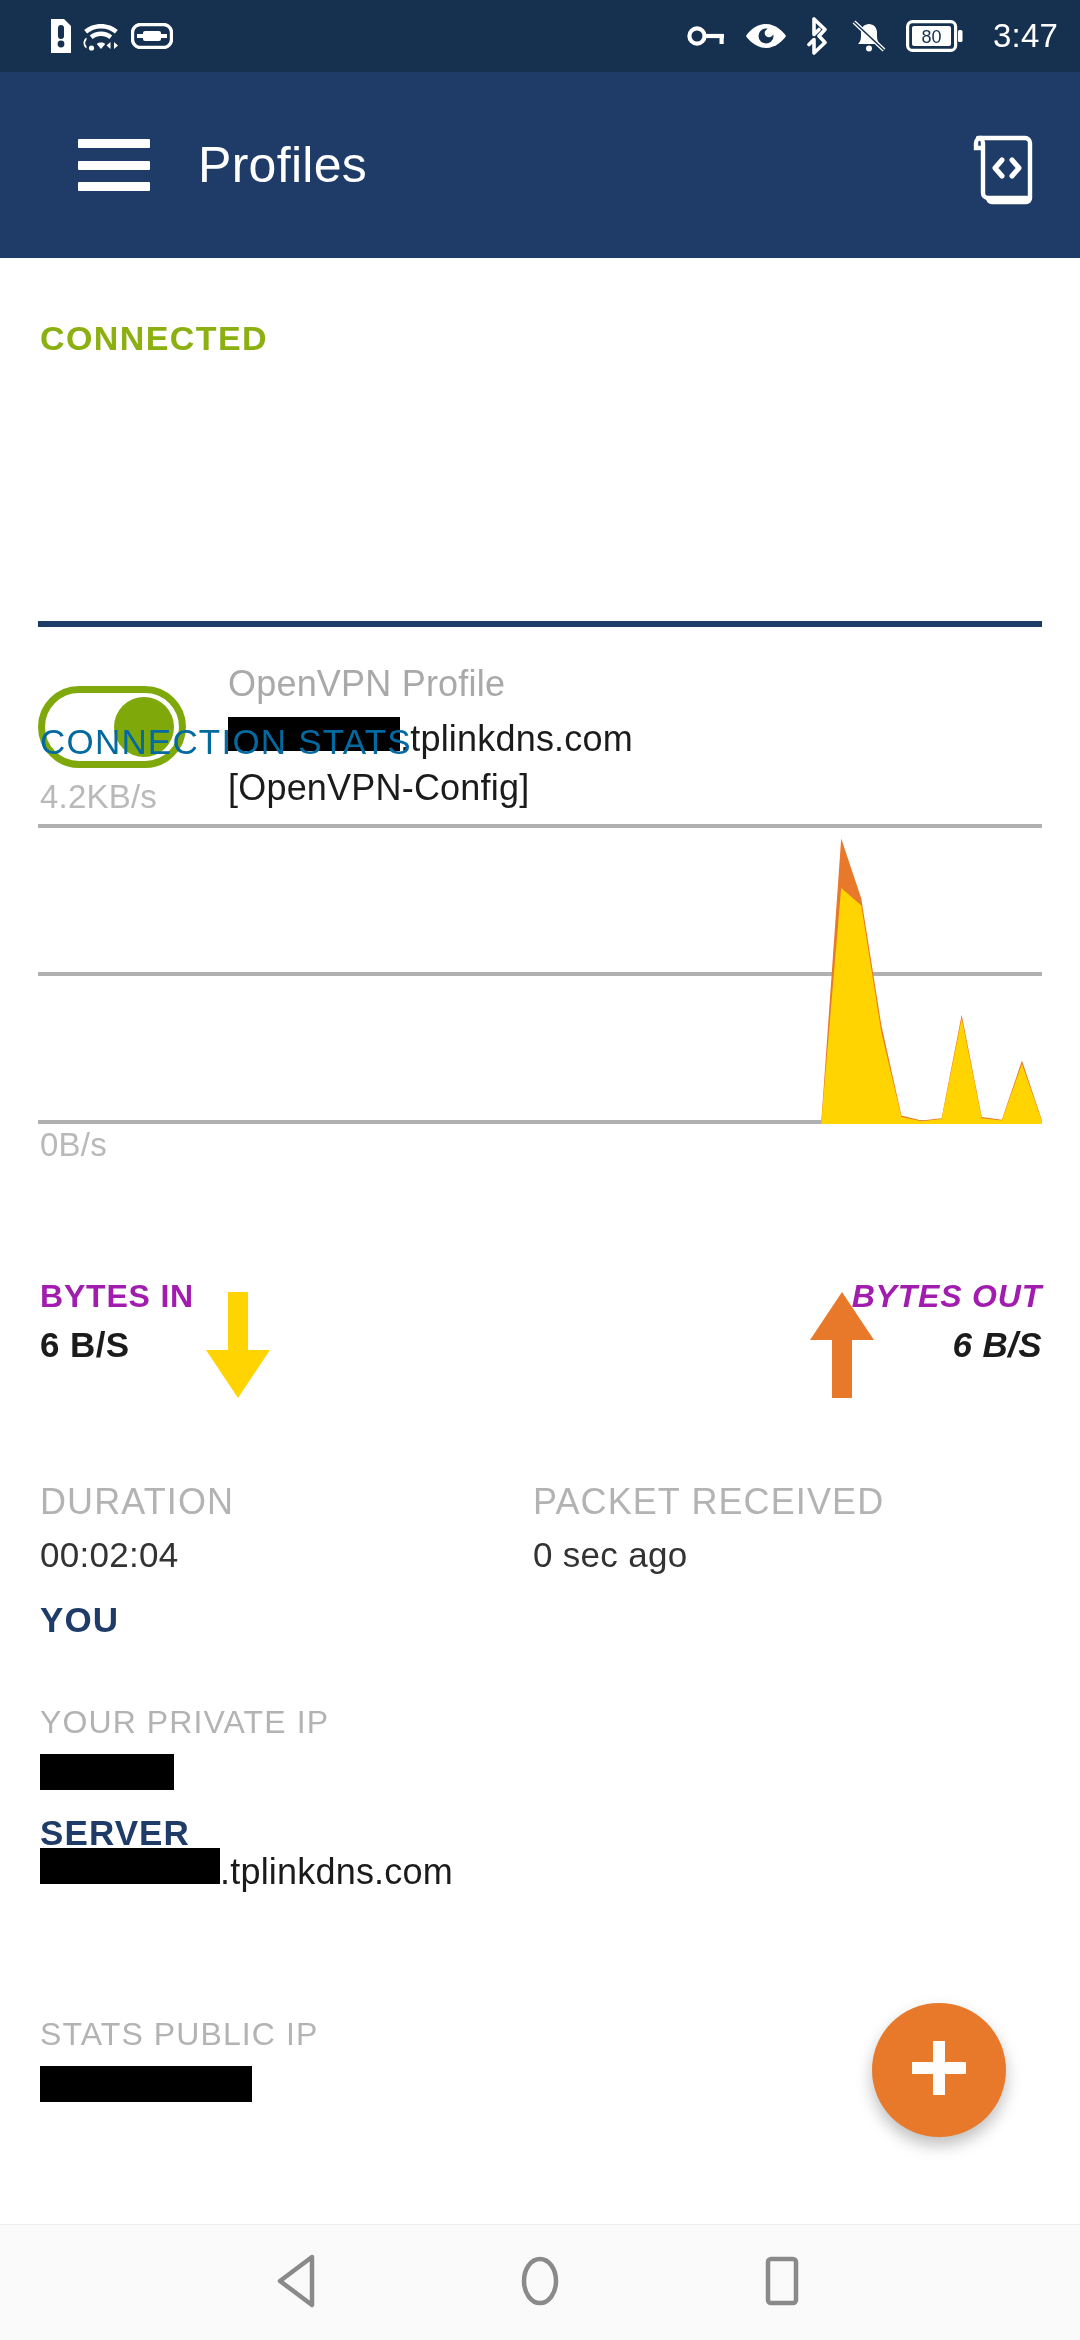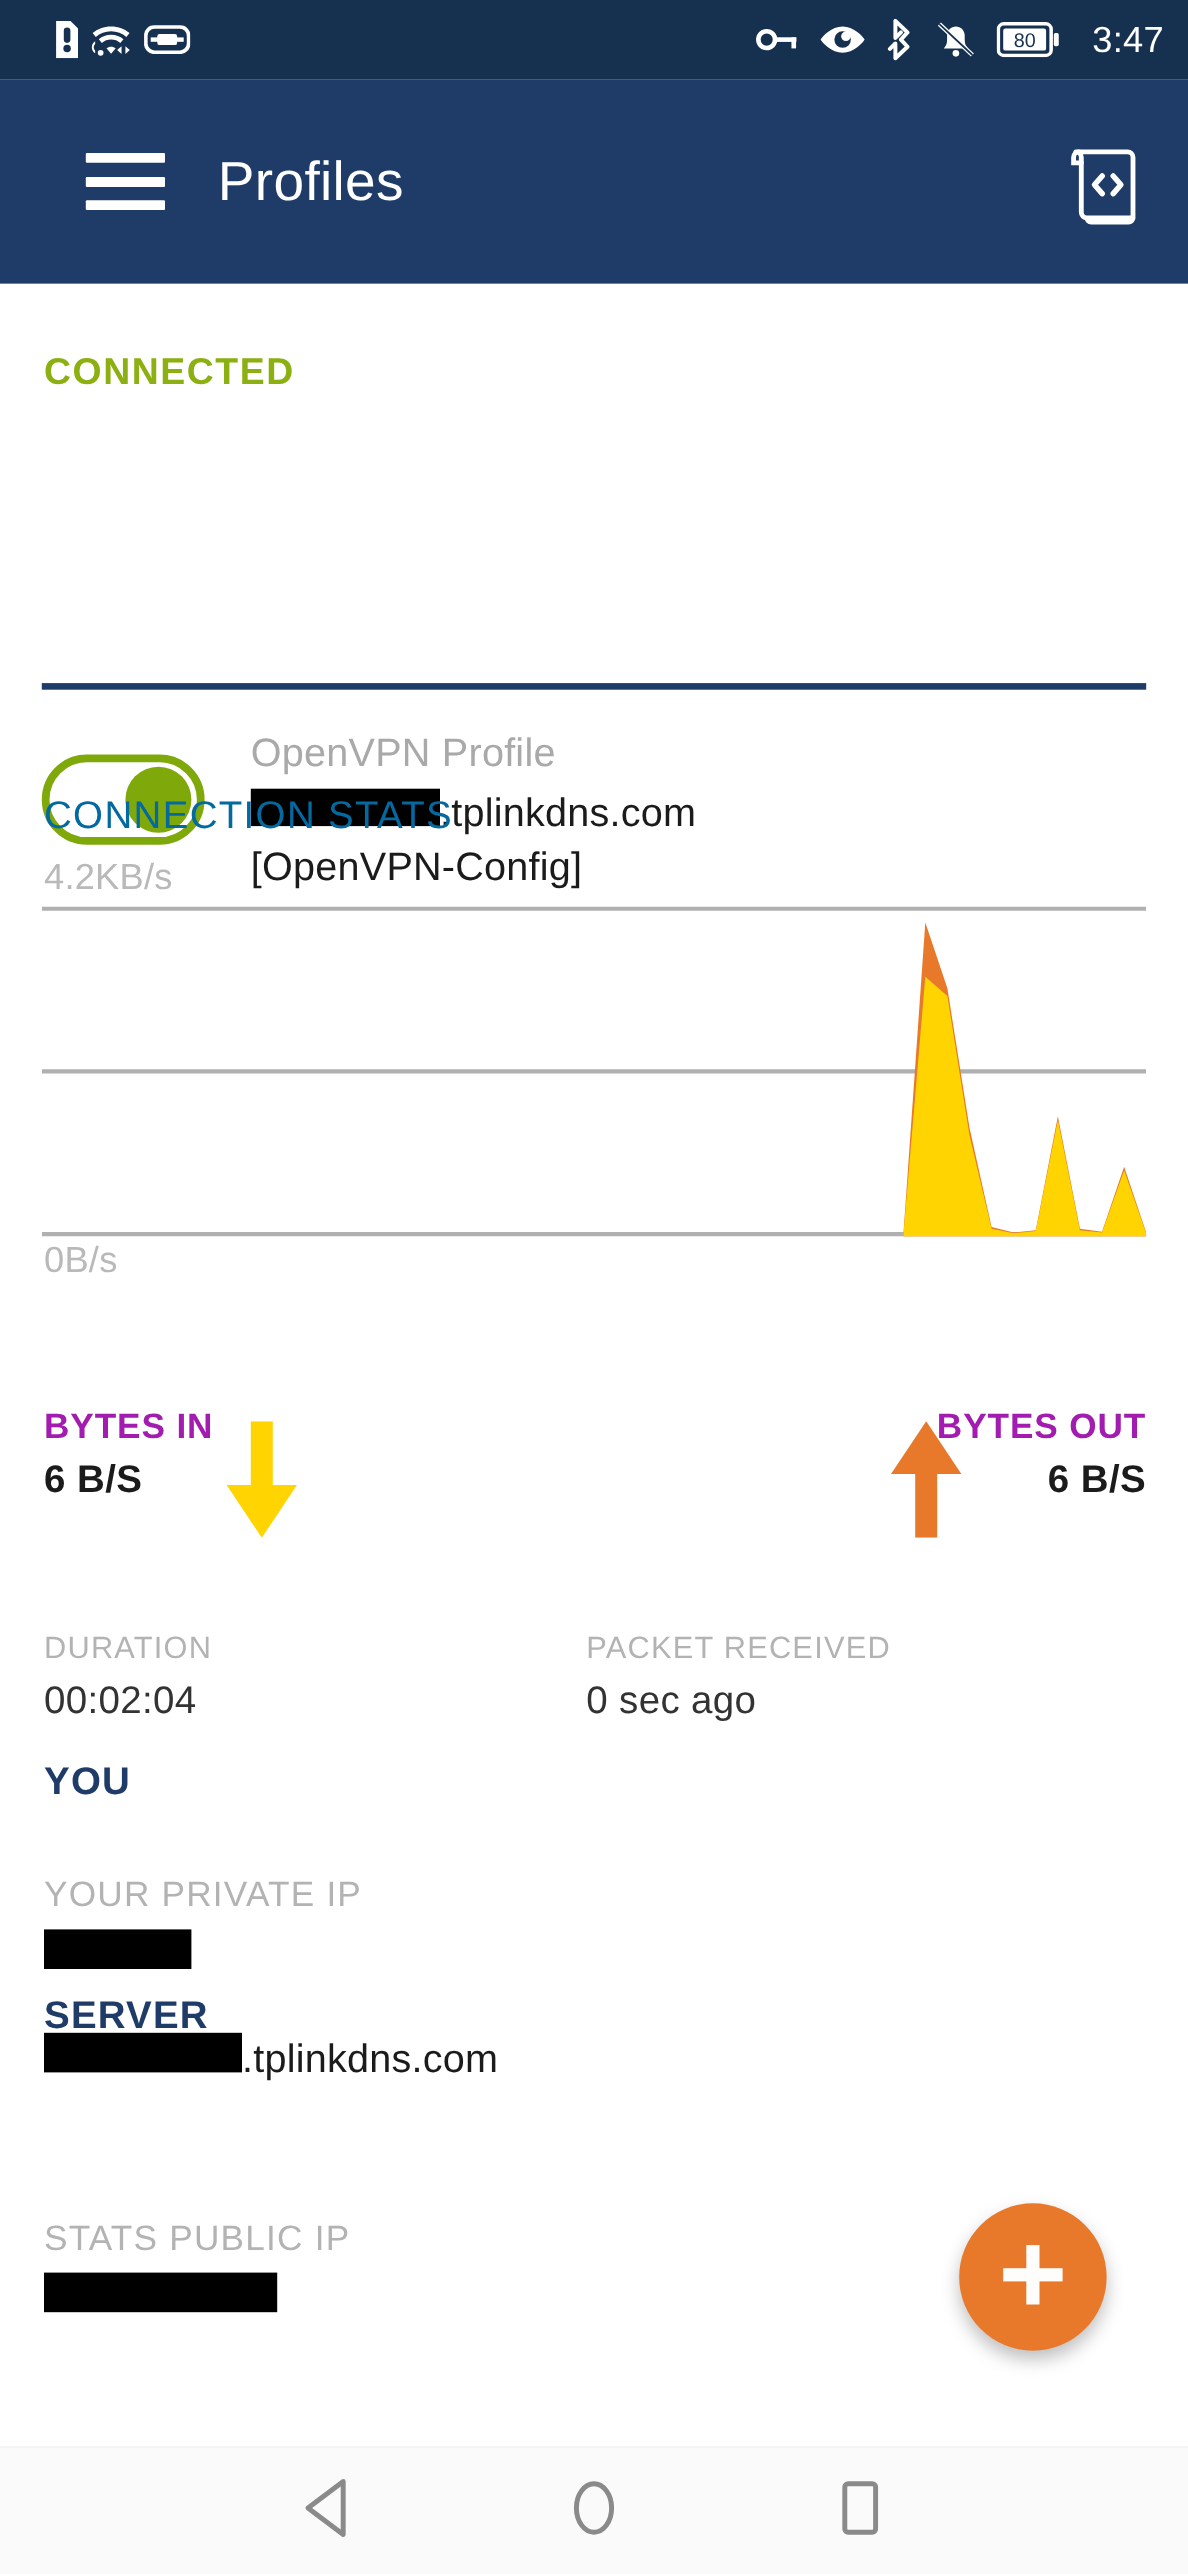--- a/index.html
+++ b/index.html
@@ -101,38 +101,38 @@
   }
   .axis-bottom {
     position:absolute; top:302px; left:2px;
     color:#b9b9b9; font-size:33px; letter-spacing:.2px;
   }
   .chart-svg { display:block; width:1004px; height:300px; }
 
   
   .bytes-row { position:absolute; top:1022px; left:0; width:1080px; height:130px; }
   .bytes-in { position:absolute; left:40px; top:0; }
-  .bytes-out { position:absolute; right:38px; top:0; text-align:right; }
+  .bytes-out { position:absolute; right:38px; top:0; text-align:right;font-style:italic; }
   .bytes-lbl {
     color:#a21caf; font-size:32px; font-weight:700; letter-spacing:.8px;
     line-height:1.05;
   }
   .bytes-val {
     color:#1b1b1b; font-size:35px; font-weight:700; letter-spacing:.4px;
     margin-top:13px; line-height:1.05;
   }
   .arrow-down { position:absolute; left:196px; top:12px; }
   .arrow-up   { position:absolute; right:196px; top:12px; }
 
   
   .meta-row { position:absolute; top:1225px; left:0; width:1080px; }
   .meta-col-a { position:absolute; left:40px; top:0; }
   .meta-col-b { position:absolute; left:533px; top:0; }
   .meta-lbl {
-    color:#b3b3b3; font-size:28px; font-weight:400; letter-spacing:1.1px;
+    color:#b3b3b3; font-size:36px; font-weight:400; letter-spacing:1.1px;
     line-height:1.05;
   }
   .meta-val {
     color:#333333; font-size:35px; font-weight:400; letter-spacing:.3px;
     margin-top:16px; line-height:1.05;
   }
 
   .section-head {
     position:absolute; left:40px;
     color:#1e3c67; font-size:35px; font-weight:700; letter-spacing:1.1px;

